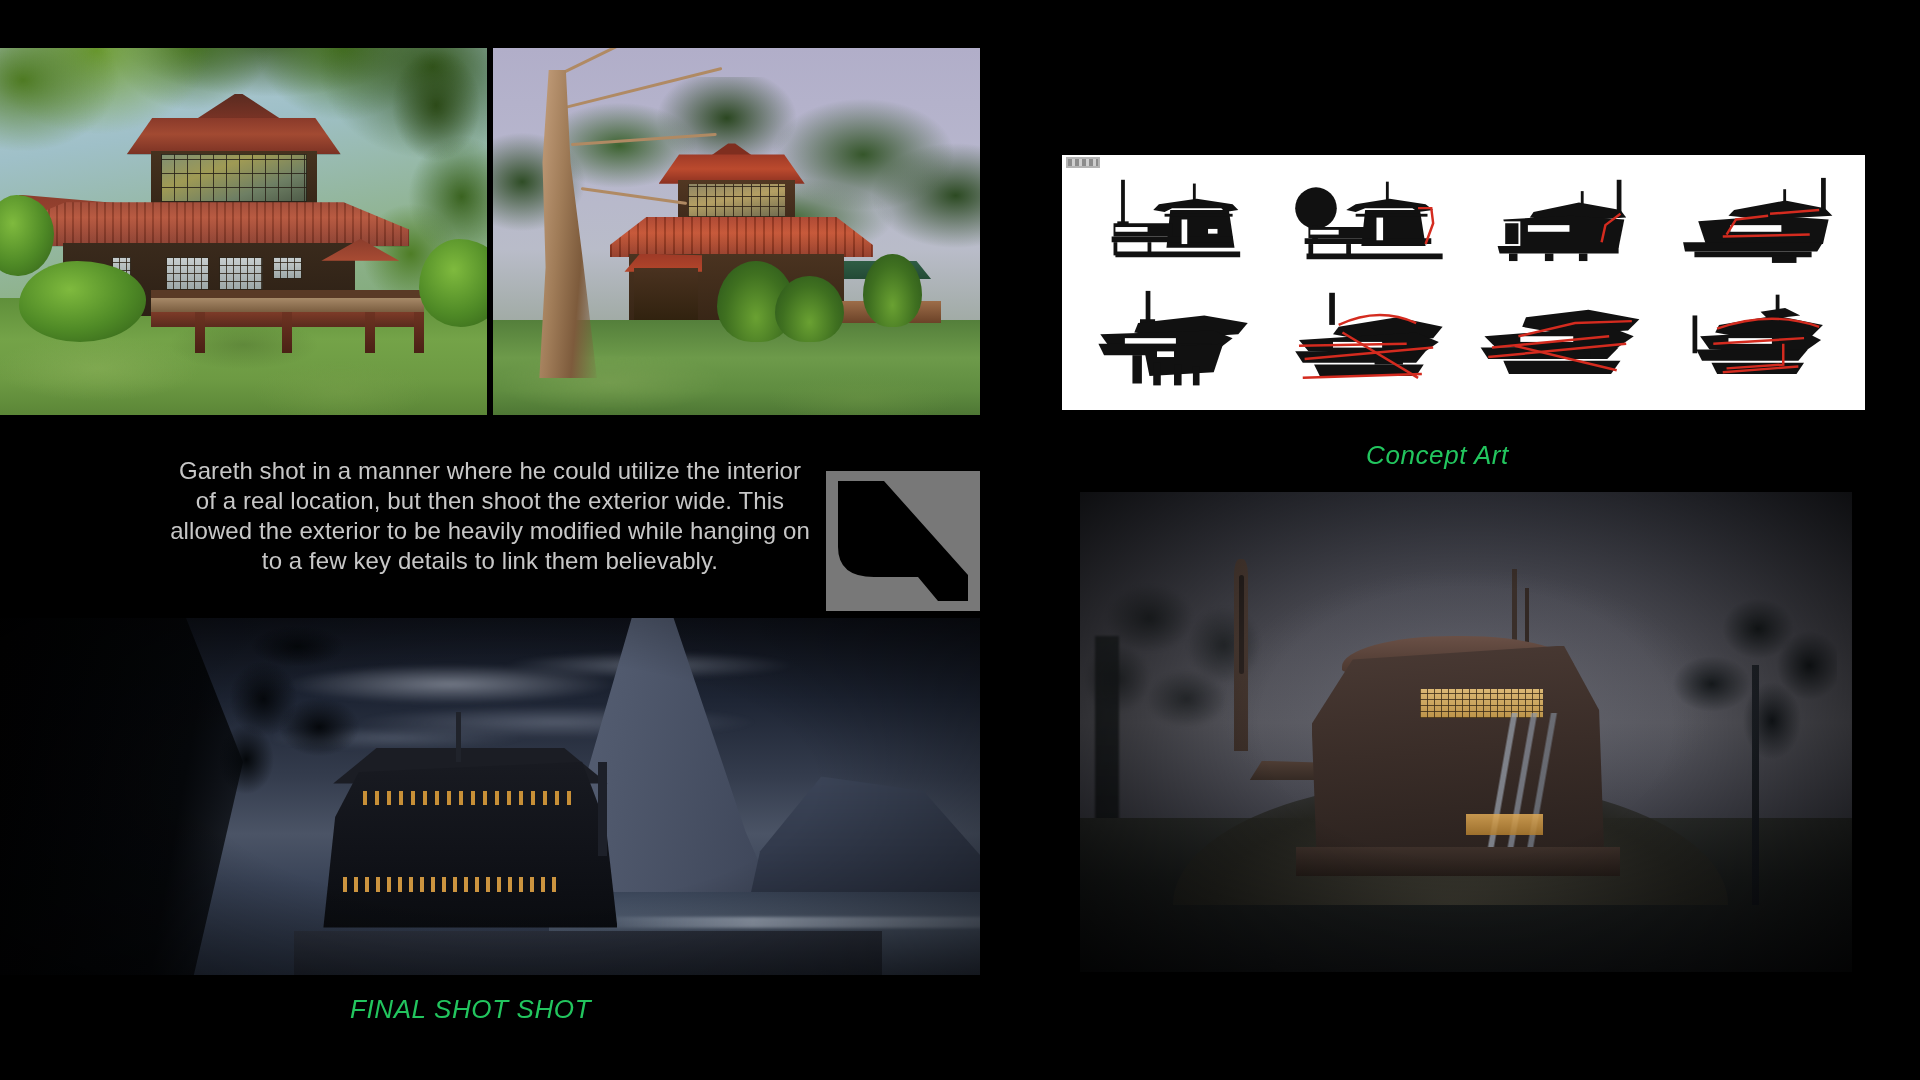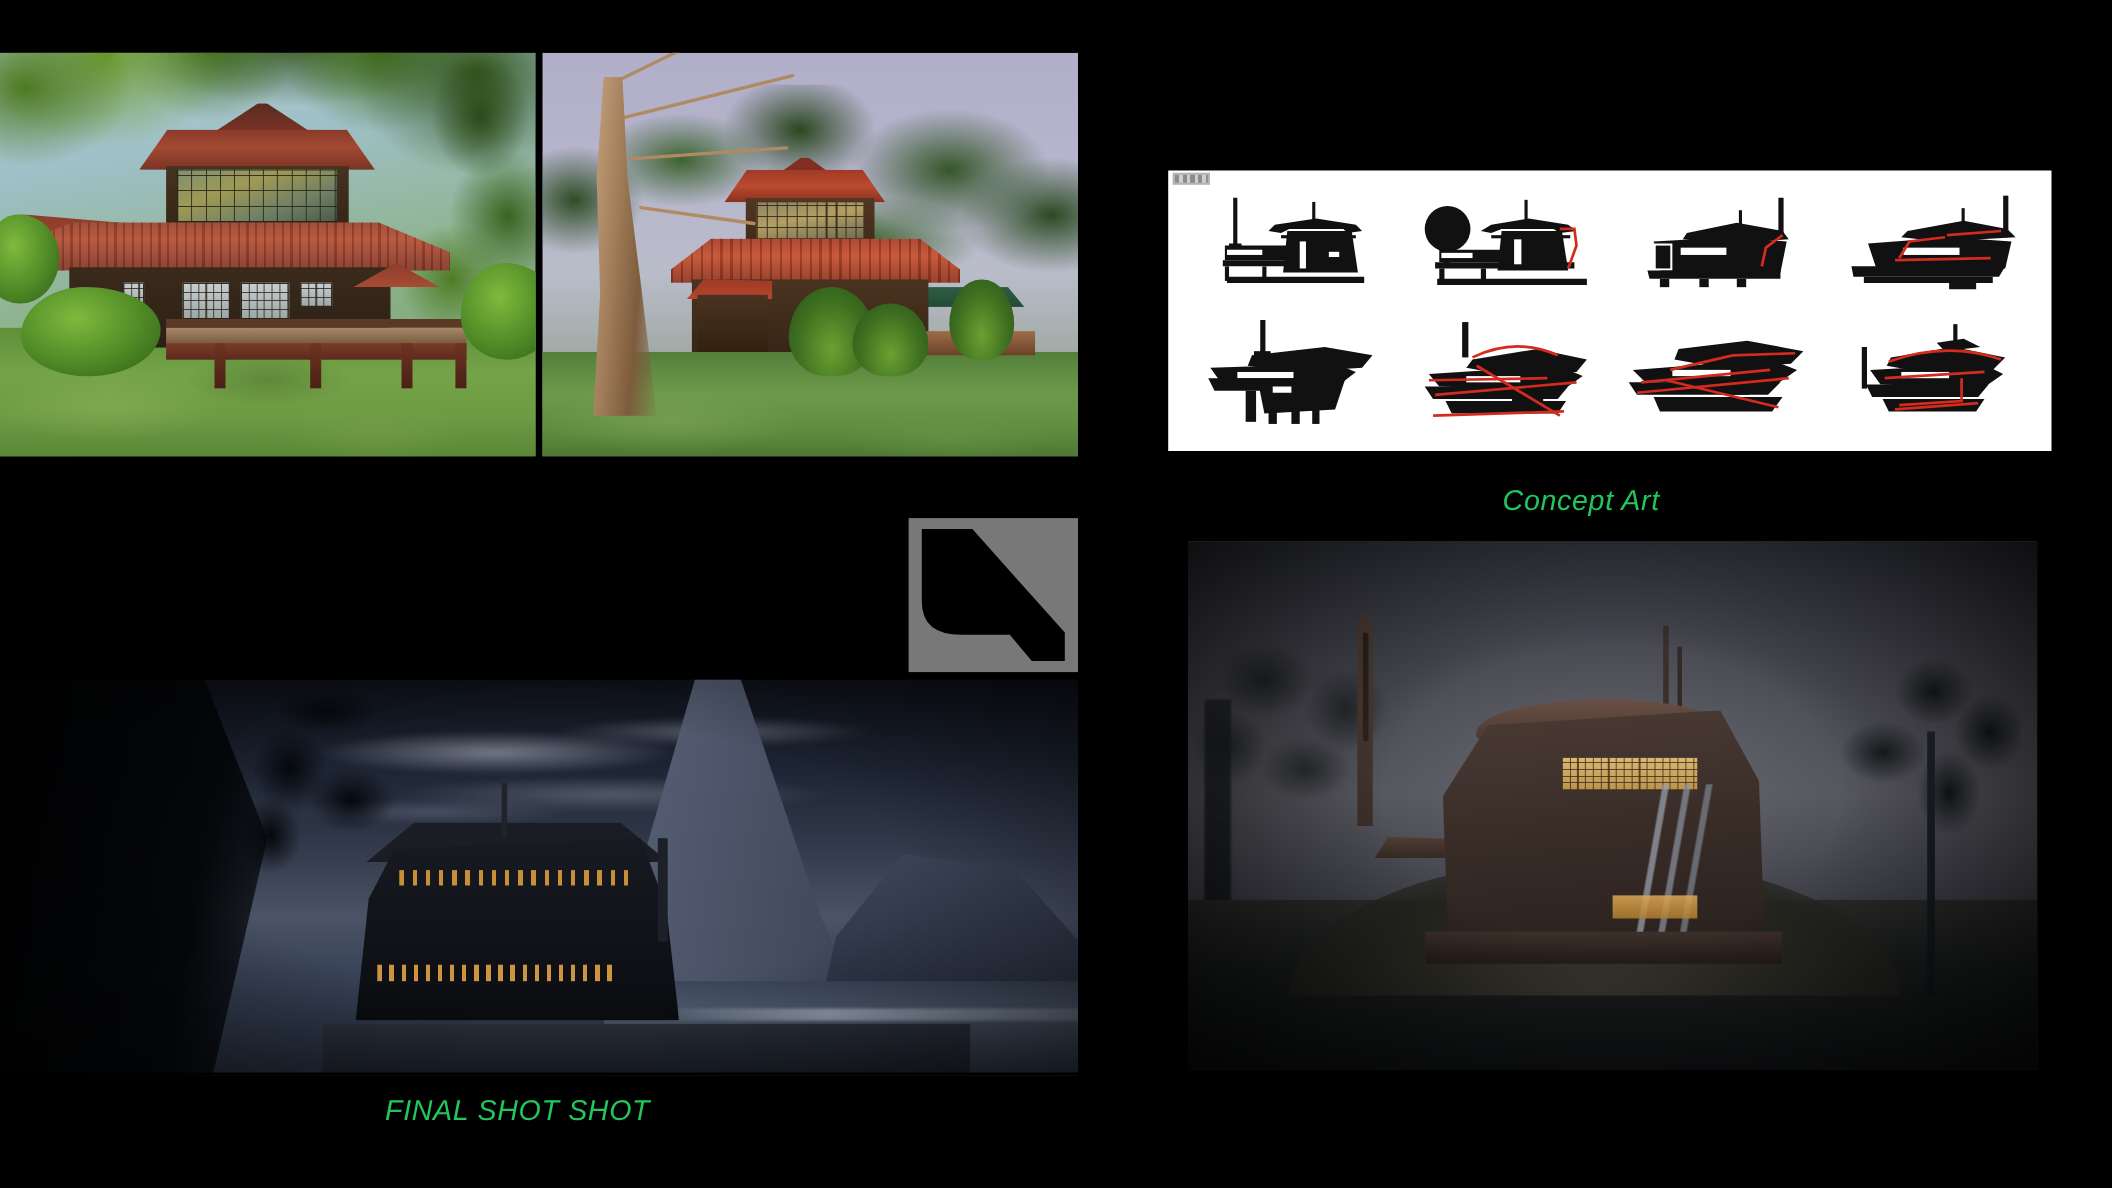--- a/index.html
+++ b/index.html
@@ -517,20 +517,21 @@
     <div class="p2-palm" style="left:46%;top:58%;width:16%;height:22%;"></div>
     <div class="p2-palm" style="left:58%;top:62%;width:14%;height:18%;"></div>
     <div class="p2-palm" style="left:76%;top:56%;width:12%;height:20%;"></div>
     <div class="p2-branch" style="left:14%;top:16%;width:34%;height:3px;transform:rotate(-14deg);"></div>
     <div class="p2-branch" style="left:16%;top:26%;width:30%;height:3px;transform:rotate(-4deg);"></div>
     <div class="p2-branch" style="left:12%;top:8%;width:26%;height:3px;transform:rotate(-26deg);"></div>
     <div class="p2-branch" style="left:18%;top:38%;width:22%;height:3px;transform:rotate(8deg);"></div>
     <div class="p2-trunk"></div>
   </div>
 
+  <div class="textblock">Gareth shot in a manner where he could utilize the interior of a real location, but then shoot the exterior wide. This allowed the exterior to be heavily modified while hanging on to a few key details to link them believably.</div>
 
   <div class="logo">
     <svg viewBox="0 0 154 140" preserveAspectRatio="none">
       <path d="M12 10 H58 L142 104 V130 H112 L92 106 H48 Q12 106 12 76 Z M52 58 L80 90 H52 Z" fill="#000000"></path>
     </svg>
   </div>
 
   <div class="panel finalshot">
     <div class="fs-sky"></div>
     <div class="fs-clouds"></div>

